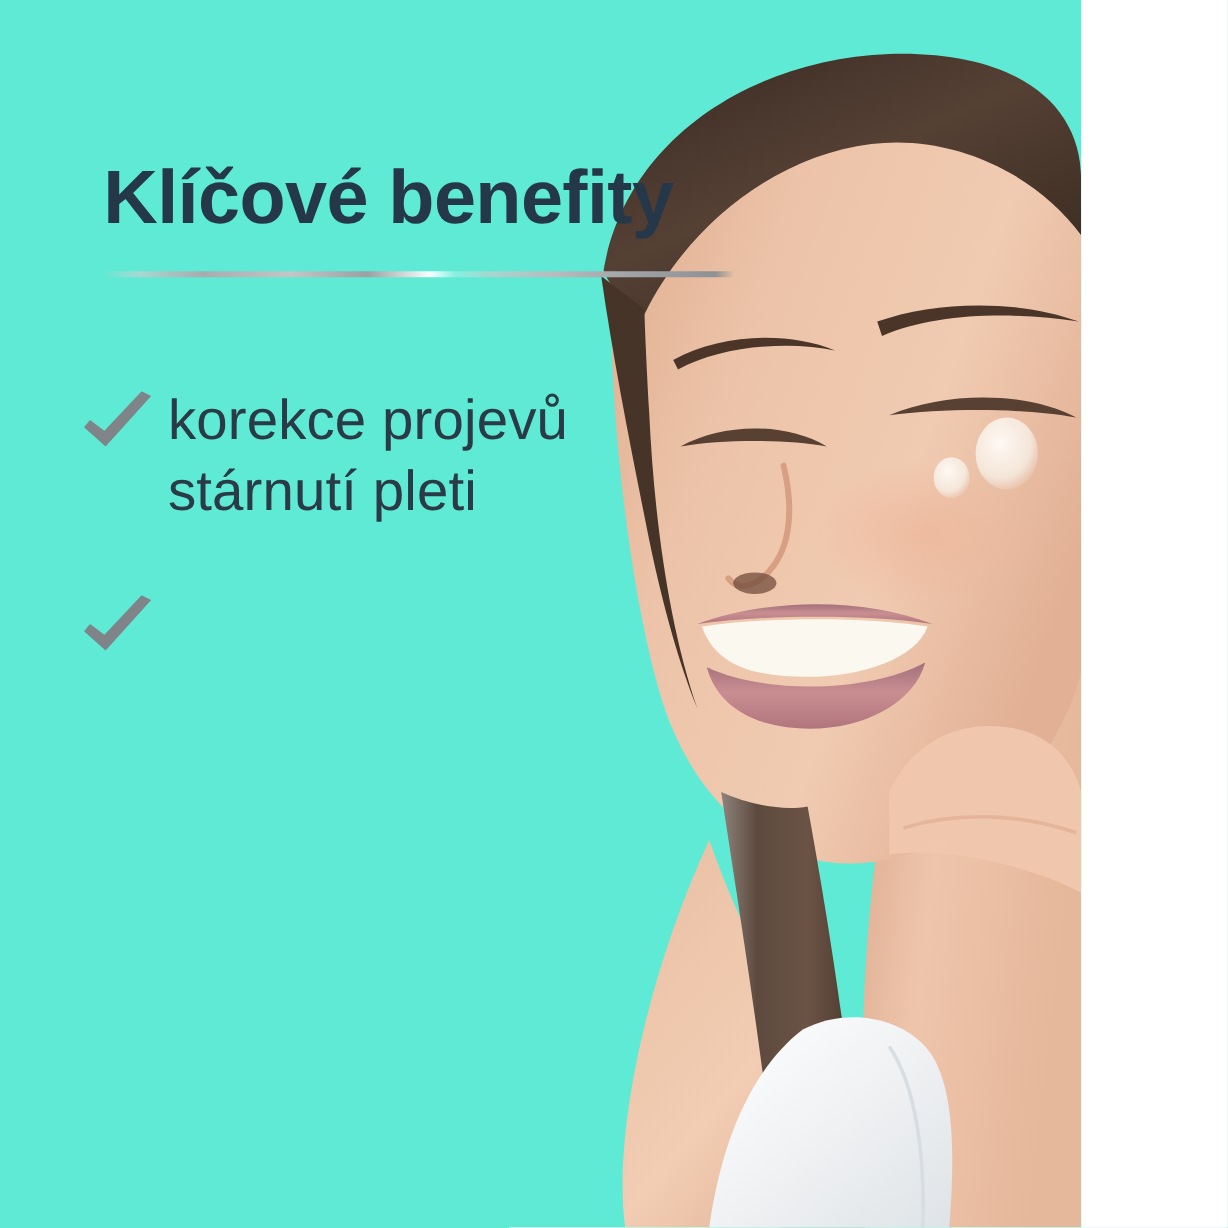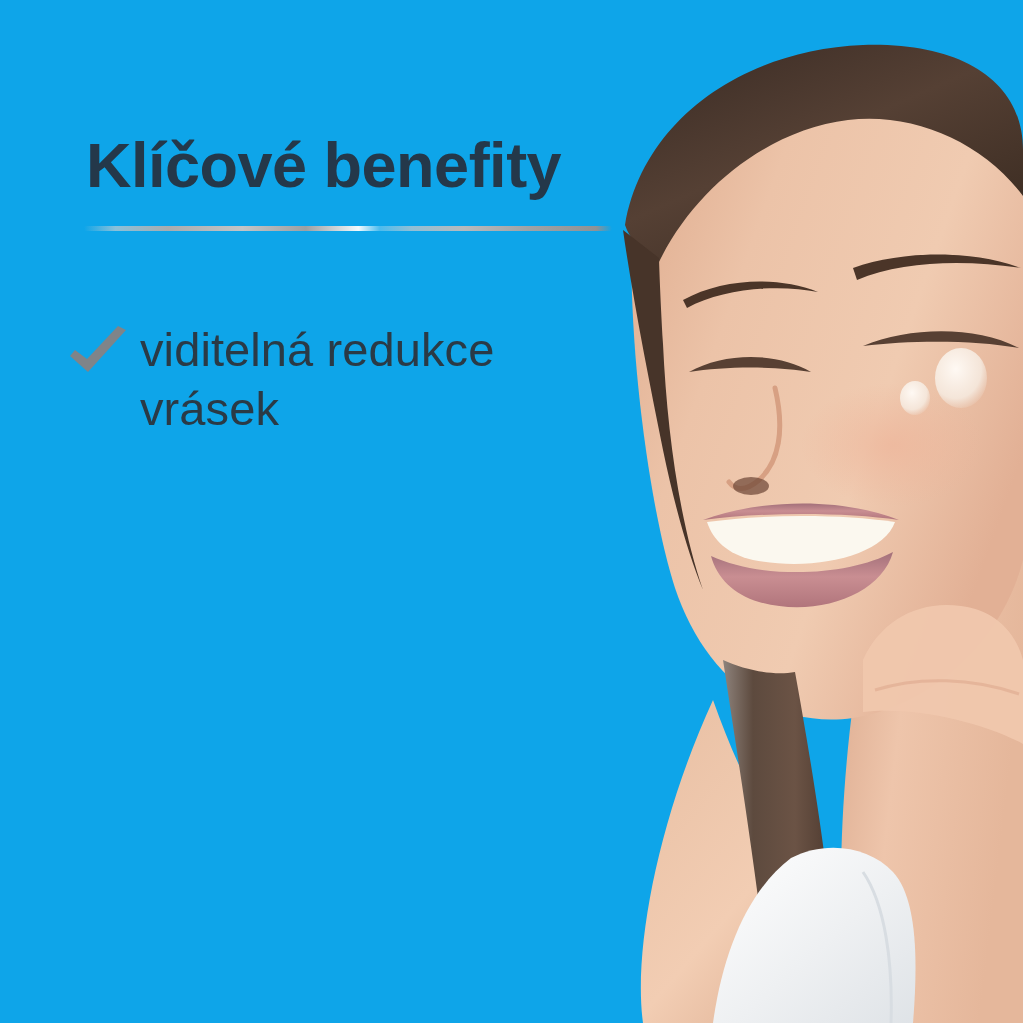--- a/index.html
+++ b/index.html
@@ -5,23 +5,23 @@
   html, body {
     margin: 0;
     padding: 0;
     background: #ffffff;
   }
   body {
     font-family: "Liberation Sans", sans-serif;
   }
   .canvas {
     position: relative;
-    width: 1023px;
+    width: 901px;
     height: 1023px;
-    background: #0ea5e9;
+    background: #5eead4;
     overflow: hidden;
   }
 
   
   .content {
     position: absolute;
     left: 0;
     top: 0;
     width: 700px;
     height: 1023px;
@@ -219,26 +219,33 @@
   </div>
 
   <div class="content">
 
     <div class="page-title">Klíčové benefity</div>
 
     <div class="title-rule"></div>
 
     <div class="benefits">
 
-
-
       <div class="benefit-row">
         <span class="check-icon">
           <svg viewBox="0 0 64 58" aria-hidden="true">
             <path d="M4 30 L22 46 L60 4 L52 0 L21 33 L9 24 Z" fill="#7f8489"></path>
           </svg>
         </span>
-        <span class="benefit-text">viditelná redukce vrásek</span>
+        <span class="benefit-text">korekce projevů stárnutí pleti</span>
+      </div>
+
+
+      <div class="benefit-row">
+        <span class="check-icon">
+          <svg viewBox="0 0 64 58" aria-hidden="true">
+            <path d="M4 30 L22 46 L60 4 L52 0 L21 33 L9 24 Z" fill="#7f8489"></path>
+          </svg>
+        </span>
       </div>
 
     </div>
   </div>
 </div>
 
 </body></html>

